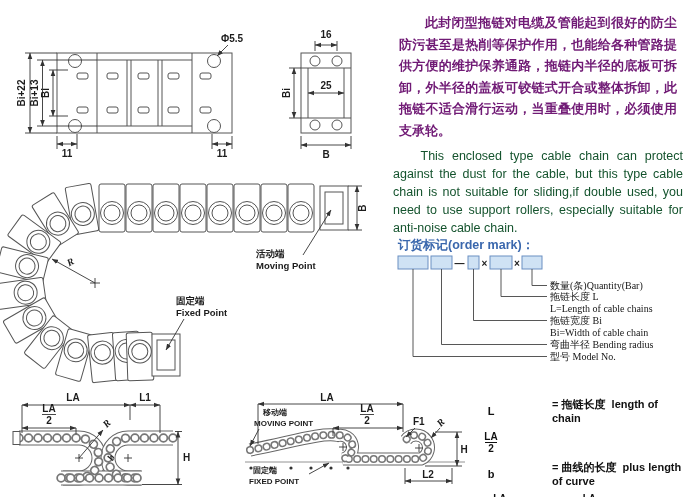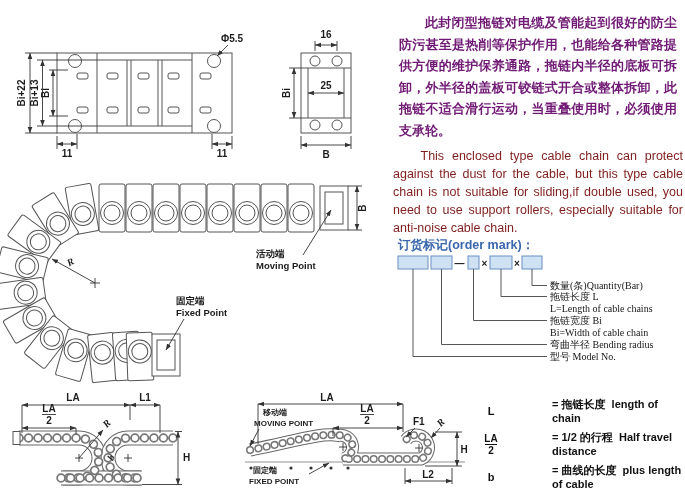--- a/index.html
+++ b/index.html
@@ -29,21 +29,21 @@
   .ringo{stroke:#777;stroke-width:9.5;fill:none;stroke-dasharray:0.1 9.4;stroke-linecap:round;}
   .ringi{stroke:#fff;stroke-width:6;fill:none;stroke-dasharray:0.1 9.4;stroke-linecap:round;}
   .bandd2{stroke:#666;stroke-width:13;fill:none;}
   .bandw2{stroke:#fff;stroke-width:11;fill:none;}
   .ringo2{stroke:#777;stroke-width:8;fill:none;stroke-dasharray:0.1 8.2;stroke-linecap:round;}
   .ringi2{stroke:#fff;stroke-width:5;fill:none;stroke-dasharray:0.1 8.2;stroke-linecap:round;}
 
   
   .cn-text{font-weight:700;font-size:13px;line-height:21.5px;color:#701a75;
            text-align:justify;text-indent:2em;margin:6px;}
-  .en-text{font-weight:400;font-size:12.5px;line-height:18px;color:#7f1d1d;
+  .en-text{font-weight:400;font-size:12.5px;line-height:18px;color:#14532d;
            text-align:justify;text-indent:2.2em;margin:4px 0 0 0;}
 
   
   .leg{width:207px;color:#111;}
   .leg-row{display:flex;align-items:center;margin-bottom:6px;
            font:700 11px "Liberation Sans",sans-serif;}
   .leg-sym{width:26px;text-align:center;flex:0 0 26px;}
   .leg-txt{white-space:pre-wrap;margin-left:48px;}
   .frac{display:inline-flex;flex-direction:column;align-items:center;line-height:1.05;
         font:700 10px "Liberation Sans",sans-serif;}
@@ -320,25 +320,24 @@
   <div class="abs leg" style="left:478px;top:397px">
     <div class="leg-row">
       <span class="leg-sym">L</span>
       <span class="leg-txt">= 拖链长度  length of chain</span>
     </div>
     <div class="leg-row">
       <span class="leg-sym"><span class="frac">
             <span>LA</span>
             <span class="den">2</span>
           </span></span>
-      <span class="leg-txt">= 1/2 的行程  Half travel distance</span>
     </div>
     <div class="leg-row">
       <span class="leg-sym">b</span>
-      <span class="leg-txt">= 曲线的长度  plus length of cable</span>
+      <span class="leg-txt">= 曲线的长度  plus length of curve</span>
     </div>
     <div class="leg-formula">
       <span>L=</span>
       <span class="frac">
           <span>LA</span>
           <span class="den">2</span>
         </span>
       <span>+b 或 F1</span>
       <span class="gap"></span>
       <span>L=</span>

